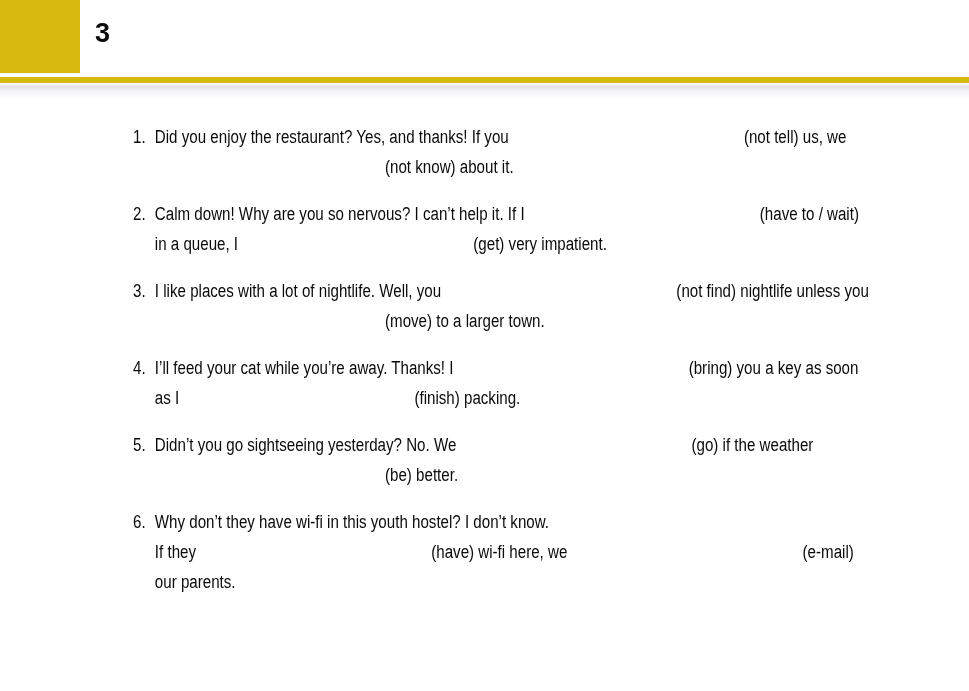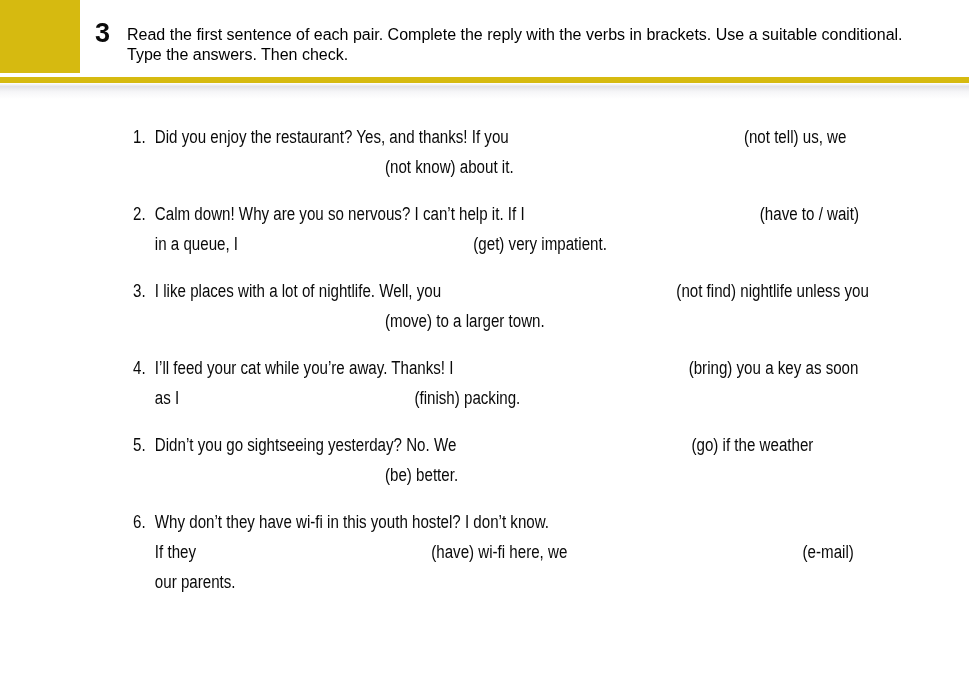--- a/index.html
+++ b/index.html
@@ -87,21 +87,20 @@
   .qline > .blank:first-child { margin-left: 0; }
 </style>
 </head>
 <body>
 
 <div class="page">
   <header class="header">
     <div class="corner" style="background: rgb(214, 186, 16);"></div>
     <div class="header-content">
       <div class="exno">3</div>
-      <p class="instructions">Read the first sentence of each pair. Complete the reply with the verbs in brackets. Use a suitable conditional. Type the answers. Then check.</p>
     </div>
   </header>
 
   <div class="divider-gap"></div>
   <div class="divider" style="background: rgb(214, 186, 16);"></div>
   <div class="header-shadow"></div>
 
   <main class="questions">
       <div class="question">
         <div class="qnum">1.</div>

